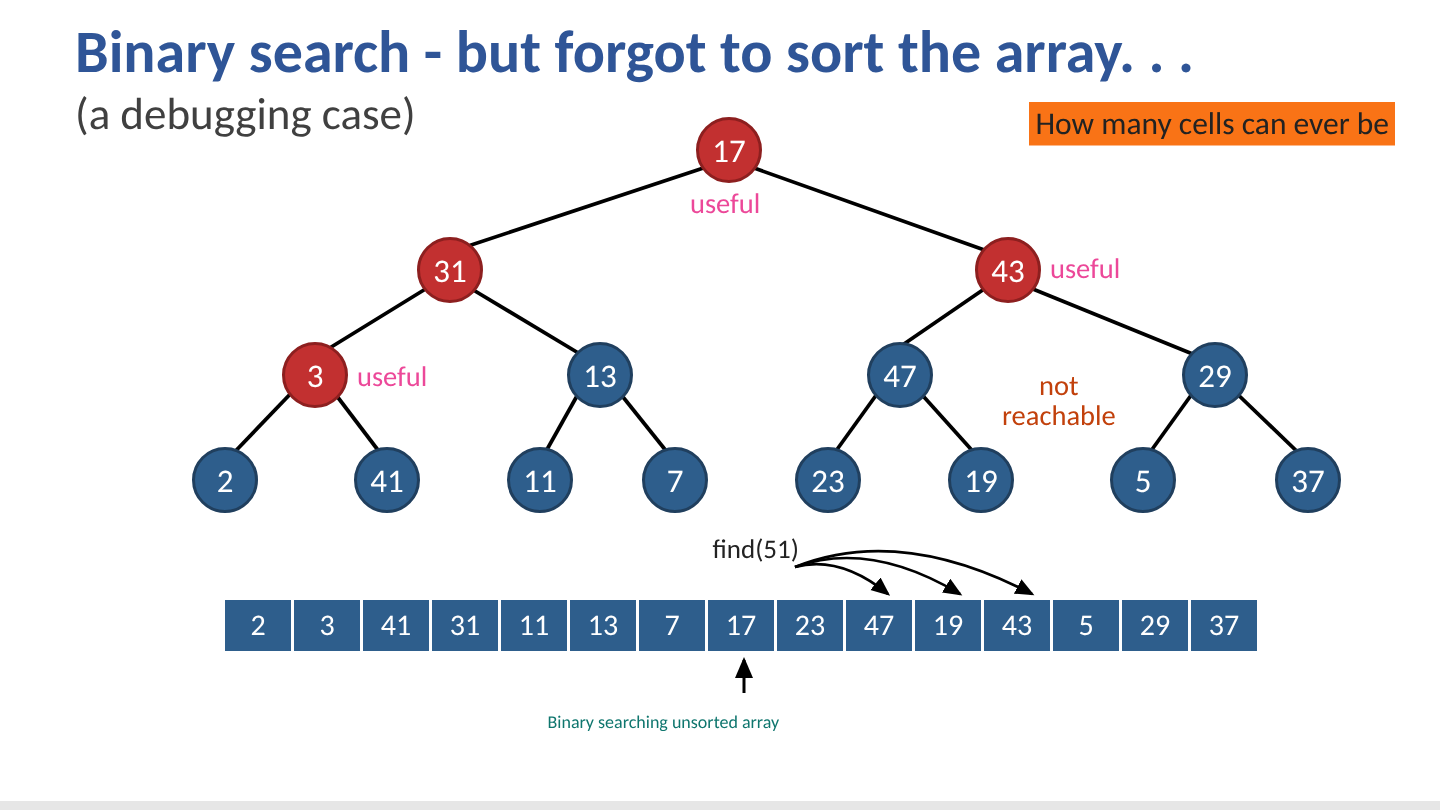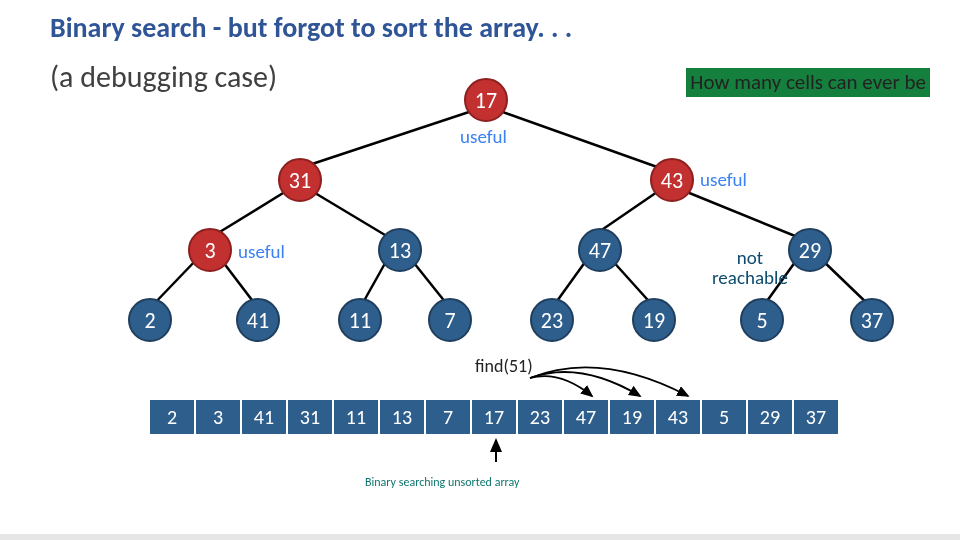--- a/index.html
+++ b/index.html
@@ -9,39 +9,39 @@
     height: 540px;
     font-family: "Segoe UI", Calibri, Arial, sans-serif;
     background: #fff;
     position: relative;
     overflow: hidden;
   }
   .title {
     position: absolute;
     left: 50px;
     top: 10px;
-    font-size: 28px;
+    font-size: 40px;
     font-weight: 600;
     color: #2f5597;
   }
   .subtitle {
     position: absolute;
     left: 50px;
     top: 58px;
     font-size: 30px;
     color: #404040;
   }
   .question {
     position: absolute;
     right: 30px;
     top: 68px;
     text-align: center;
     font-size: 21px;
     color: #222;
-    background: #15803d;
+    background: #f97316;
     padding: 2px 4px;
     line-height: 1.2;
   }
   .edges {
     position: absolute;
     left: 0;
     top: 0;
     width: 960px;
     height: 540px;
     pointer-events: none;
@@ -65,25 +65,24 @@
     justify-content: center;
     box-sizing: border-box;
   }
   .node.red {
     background: #c23030;
     border-color: #8d1f1f;
   }
   .tag {
     position: absolute;
     font-size: 19px;
-    color: #3b82f6;
+    color: #ec4899;
   }
   .tag.red {
-    color: #0c4a6e;
-    margin-left: 44px;
+    color: #c2410c;
   }
   .find-label {
     position: absolute;
     font-size: 18px;
     color: #222;
   }
   .array {
     position: absolute;
     display: flex;
   }

